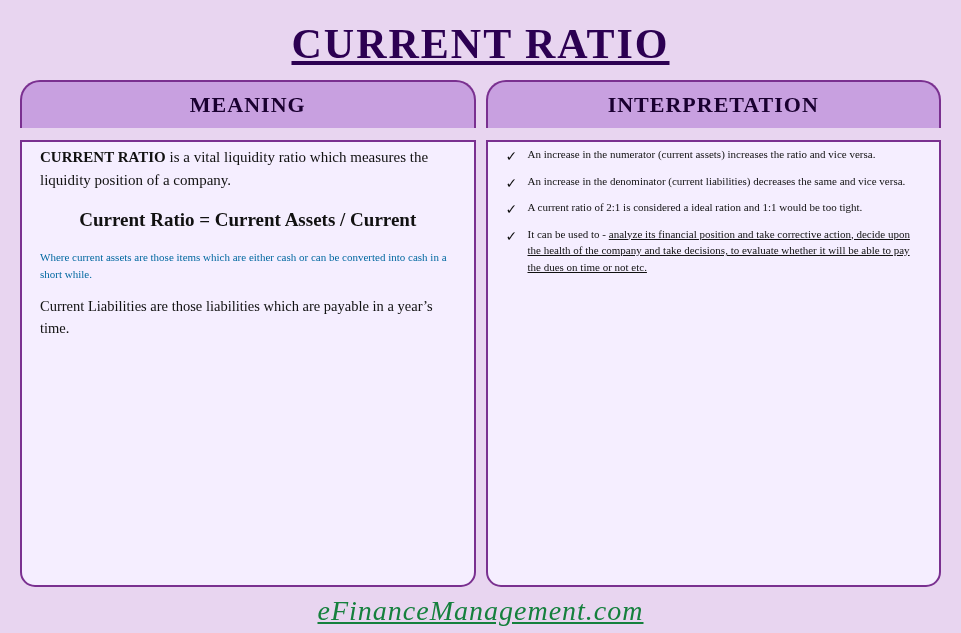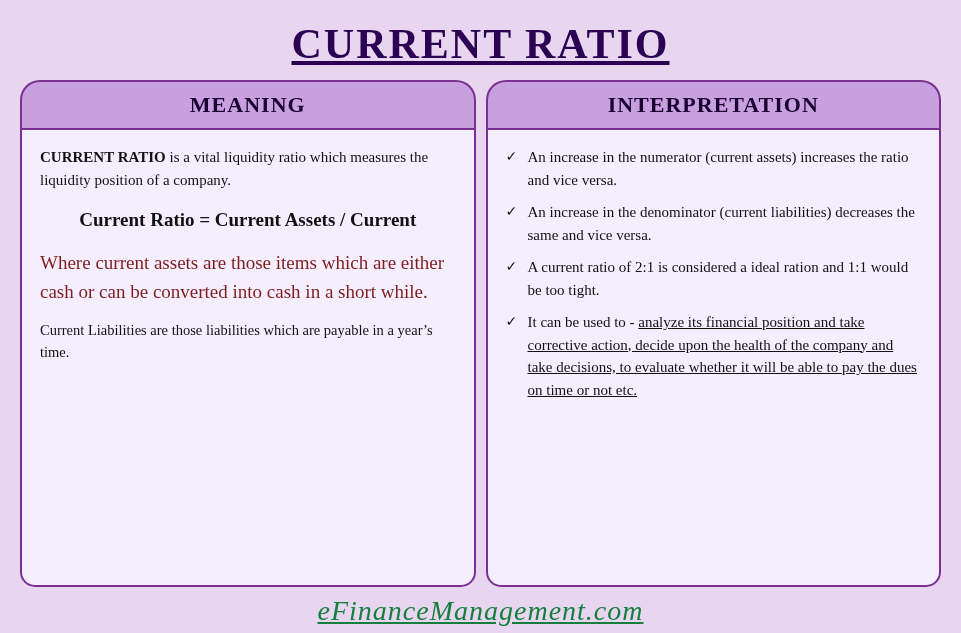--- a/index.html
+++ b/index.html
@@ -35,21 +35,21 @@
       display: flex;
       width: 100%;
       gap: 10px;
       flex: 1;
     }
 
     .column {
       flex: 1;
       display: flex;
       flex-direction: column;
-      gap: 0;
+      gap: 12px;
     }
 
     .column-header {
       background: #c8a0e0;
       border-radius: 20px 20px 0 0;
       text-align: center;
       padding: 10px 20px;
       border: 2px solid #7a3090;
       border-bottom: none;
     }
@@ -58,21 +58,21 @@
       font-size: 22px;
       font-weight: bold;
       color: #1a0030;
       letter-spacing: 1px;
     }
 
     .column-body {
       background: #f5eeff;
       border: 2px solid #7a3090;
       border-radius: 0 0 15px 15px;
-      padding: 16px 18px;
+      padding: 4px 18px;
       flex: 1;
     }
 
     .meaning-text {
       font-size: 15px;
       color: #111;
       line-height: 1.5;
       margin-bottom: 14px;
     }
 
@@ -83,39 +83,39 @@
     .formula-block {
       text-align: center;
       font-weight: bold;
       font-size: 19px;
       color: #111;
       margin-bottom: 14px;
       line-height: 1.6;
     }
 
     .where-text {
-      font-size: 19px;
-      color: #7f1d1d;
+      font-size: 11px;
+      color: #0369a1;
       line-height: 1.5;
       margin-bottom: 14px;
     }
 
     .liabilities-text {
       font-size: 14.5px;
       color: #111;
       line-height: 1.5;
     }
 
     .interp-list {
       list-style: none;
       padding: 0;
     }
 
     .interp-list li {
-      font-size: 15px;
+      font-size: 11px;
       color: #111;
       line-height: 1.5;
       margin-bottom: 10px;
       padding-left: 22px;
       position: relative;
     }
 
     .interp-list li::before {
       content: "✓";
       position: absolute;

